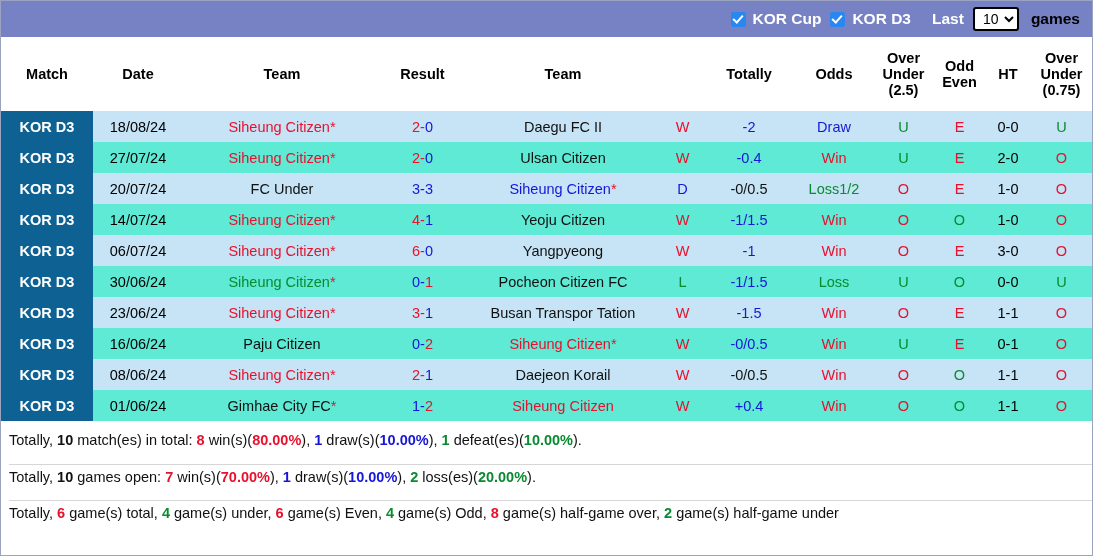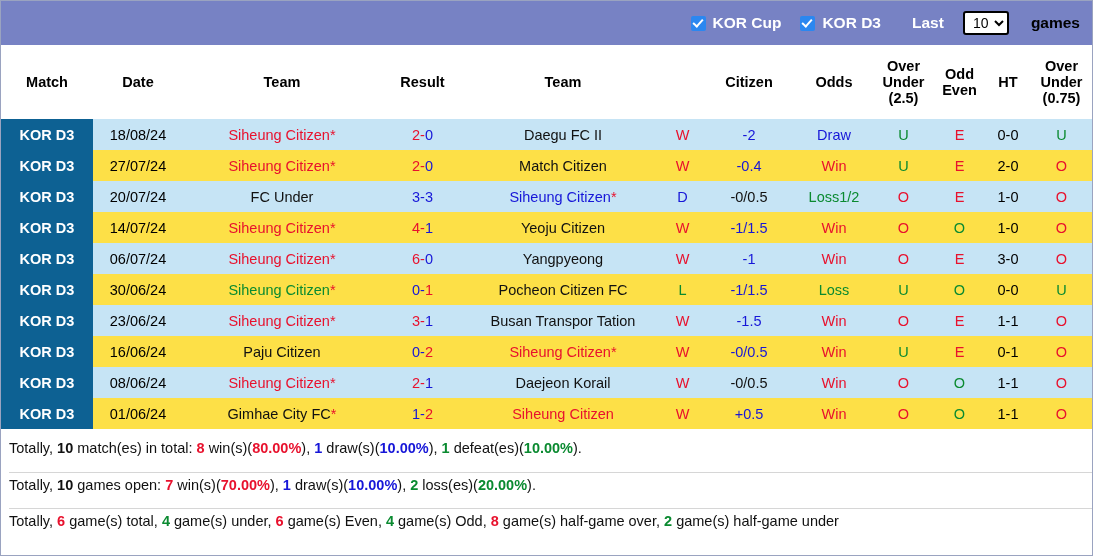--- a/index.html
+++ b/index.html
@@ -48,28 +48,28 @@
   }
   .notes-label {
     color: #ffffff;
     font-size: 15.5px;
     font-weight: bold;
     white-space: nowrap;
   }
 
   
   .filterbar {
-    height: 44px;
+    height: 36px;
     background: #7782c4;
     display: flex;
     align-items: center;
     justify-content: flex-end;
     padding: 0 12px 0 0;
     box-sizing: border-box;
-    gap: 19px;
+    gap: 9px;
   }
   .filt-group {
     display: flex;
     align-items: center;
     gap: 7px;
   }
   .filt-label {
     color: #ffffff;
     font-size: 15.5px;
     font-weight: bold;
@@ -141,21 +141,21 @@
   table.scores td {
     font-size: 14.5px;
     height: 31px;
     padding: 0 2px;
     text-align: center;
     vertical-align: middle;
     white-space: nowrap;
     overflow: hidden;
   }
   tr.band-a td { background: #c6e4f5; }
-  tr.band-b td { background: #fde047; }
+  tr.band-b td { background: #5eead4; }
 
   td.match-cell {
     background: #0d6193 !important;
     color: #ffffff;
     font-weight: bold;
     font-size: 14.5px;
     text-align: center;
   }
   td.team-left  { text-align: right; padding-right: 16px; }
   td.team-right { text-align: left;  padding-left: 16px; }
@@ -225,21 +225,21 @@
       <col style="width:61px">
     </colgroup>
     <thead>
       <tr>
         <th>Match</th>
         <th>Date</th>
         <th>Team</th>
         <th>Result</th>
         <th>Team</th>
         <th></th>
-        <th>Citizen</th>
+        <th>Totally</th>
         <th>Odds</th>
         <th>
           <span>Over</span><br>
           <span>Under</span><br>
           <span>(2.5)</span>
         </th>
         <th>
           <span>Odd</span><br>
           <span>Even</span>
         </th>
@@ -264,21 +264,21 @@
           <td><span class="c-green">U</span></td>
           <td><span class="c-red">E</span></td>
           <td>0-0</td>
           <td><span class="c-green">U</span></td>
         </tr>
         <tr class="band-b">
           <td class="match-cell">KOR D3</td>
           <td>27/07/24</td>
           <td class="team-left"><span class="c-red">Siheung Citizen</span><span class="star">*</span></td>
           <td><span class="c-red">2</span><span class="c-red">-</span><span class="c-blue">0</span></td>
-          <td class="team-right"><span class="c-black">Match Citizen</span></td>
+          <td class="team-right"><span class="c-black">Ulsan Citizen</span></td>
           <td><span class="c-red">W</span></td>
           <td><span class="c-blue">-0.4</span></td>
           <td><span class="c-red">Win</span></td>
           <td><span class="c-green">U</span></td>
           <td><span class="c-red">E</span></td>
           <td>2-0</td>
           <td><span class="c-red">O</span></td>
         </tr>
         <tr class="band-a">
           <td class="match-cell">KOR D3</td>
@@ -378,21 +378,21 @@
           <td>1-1</td>
           <td><span class="c-red">O</span></td>
         </tr>
         <tr class="band-b">
           <td class="match-cell">KOR D3</td>
           <td>01/06/24</td>
           <td class="team-left"><span class="c-black">Gimhae City FC</span><span class="star">*</span></td>
           <td><span class="c-blue">1</span><span class="c-blue">-</span><span class="c-red">2</span></td>
           <td class="team-right"><span class="c-red">Siheung Citizen</span></td>
           <td><span class="c-red">W</span></td>
-          <td><span class="c-blue">+0.5</span></td>
+          <td><span class="c-blue">+0.4</span></td>
           <td><span class="c-red">Win</span></td>
           <td><span class="c-red">O</span></td>
           <td><span class="c-green">O</span></td>
           <td>1-1</td>
           <td><span class="c-red">O</span></td>
         </tr>
       </tbody>
   </table>
 
   <div class="summary">

